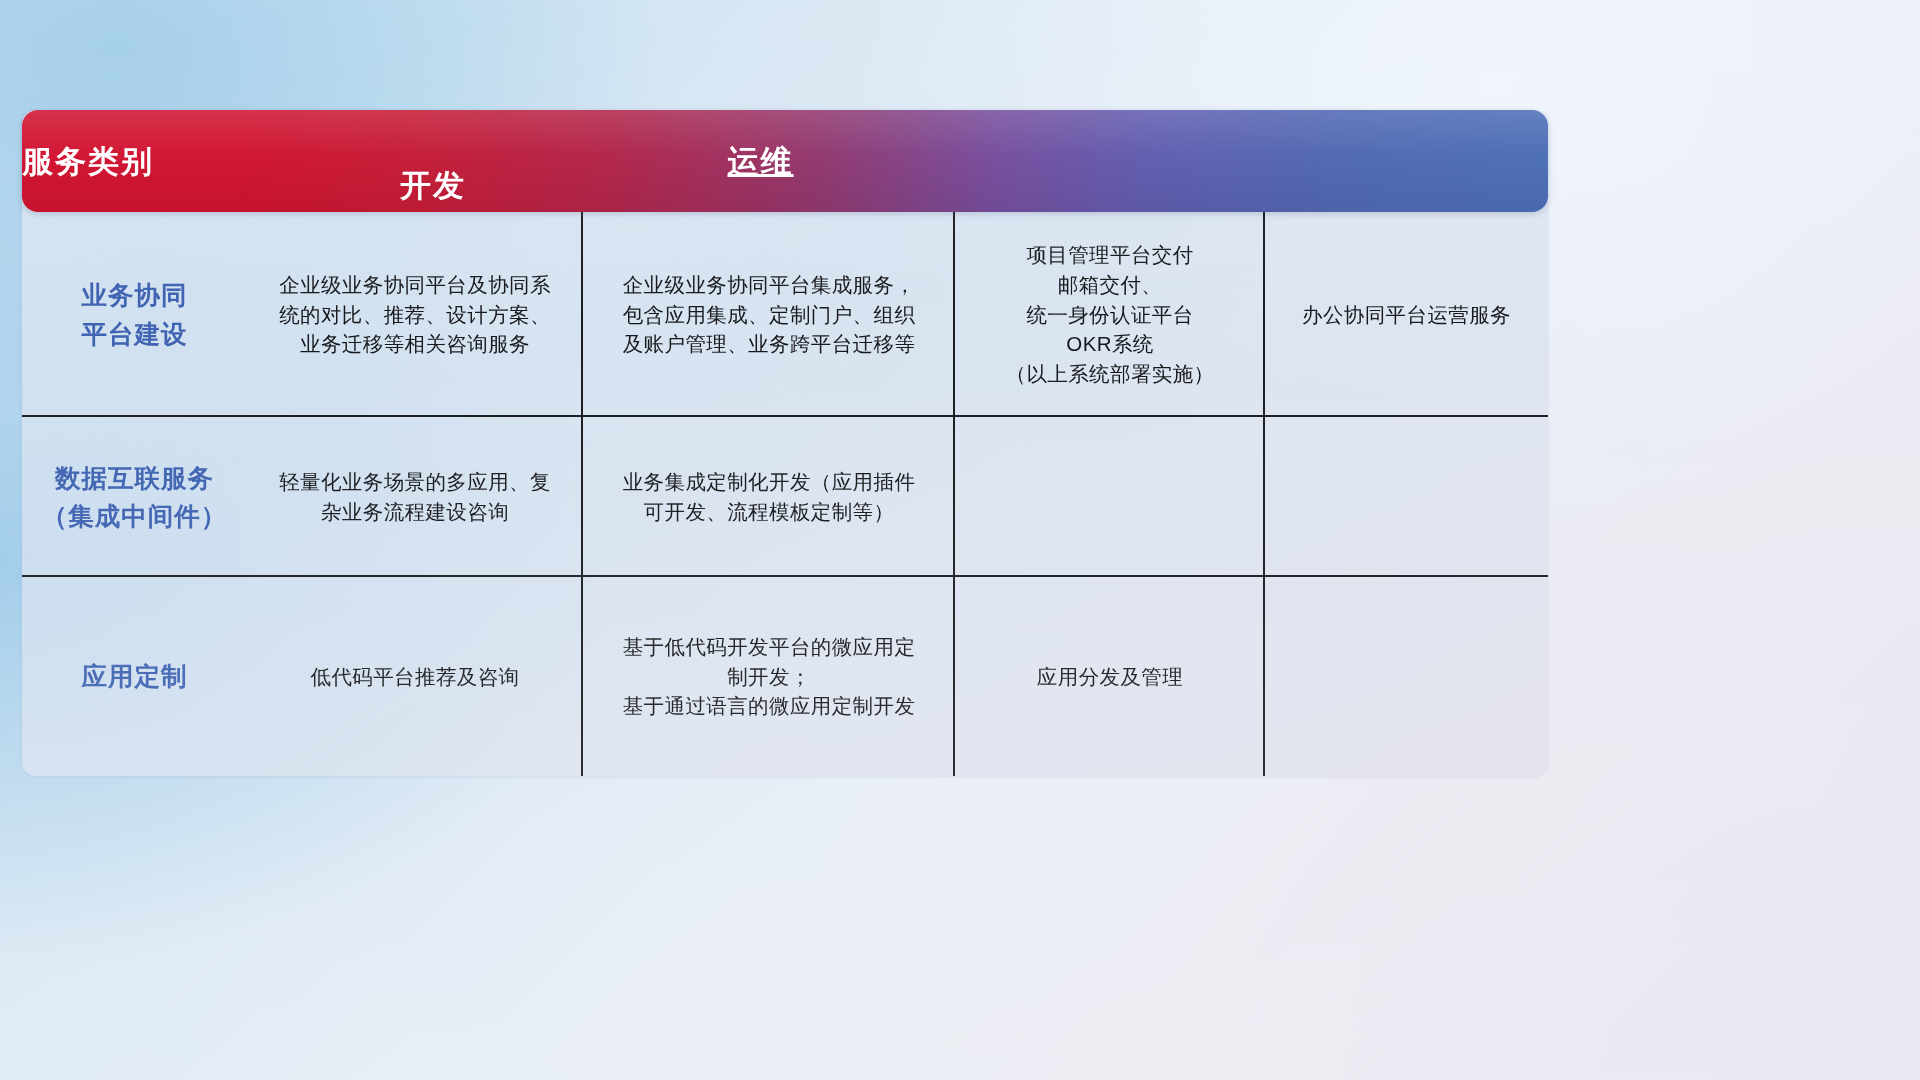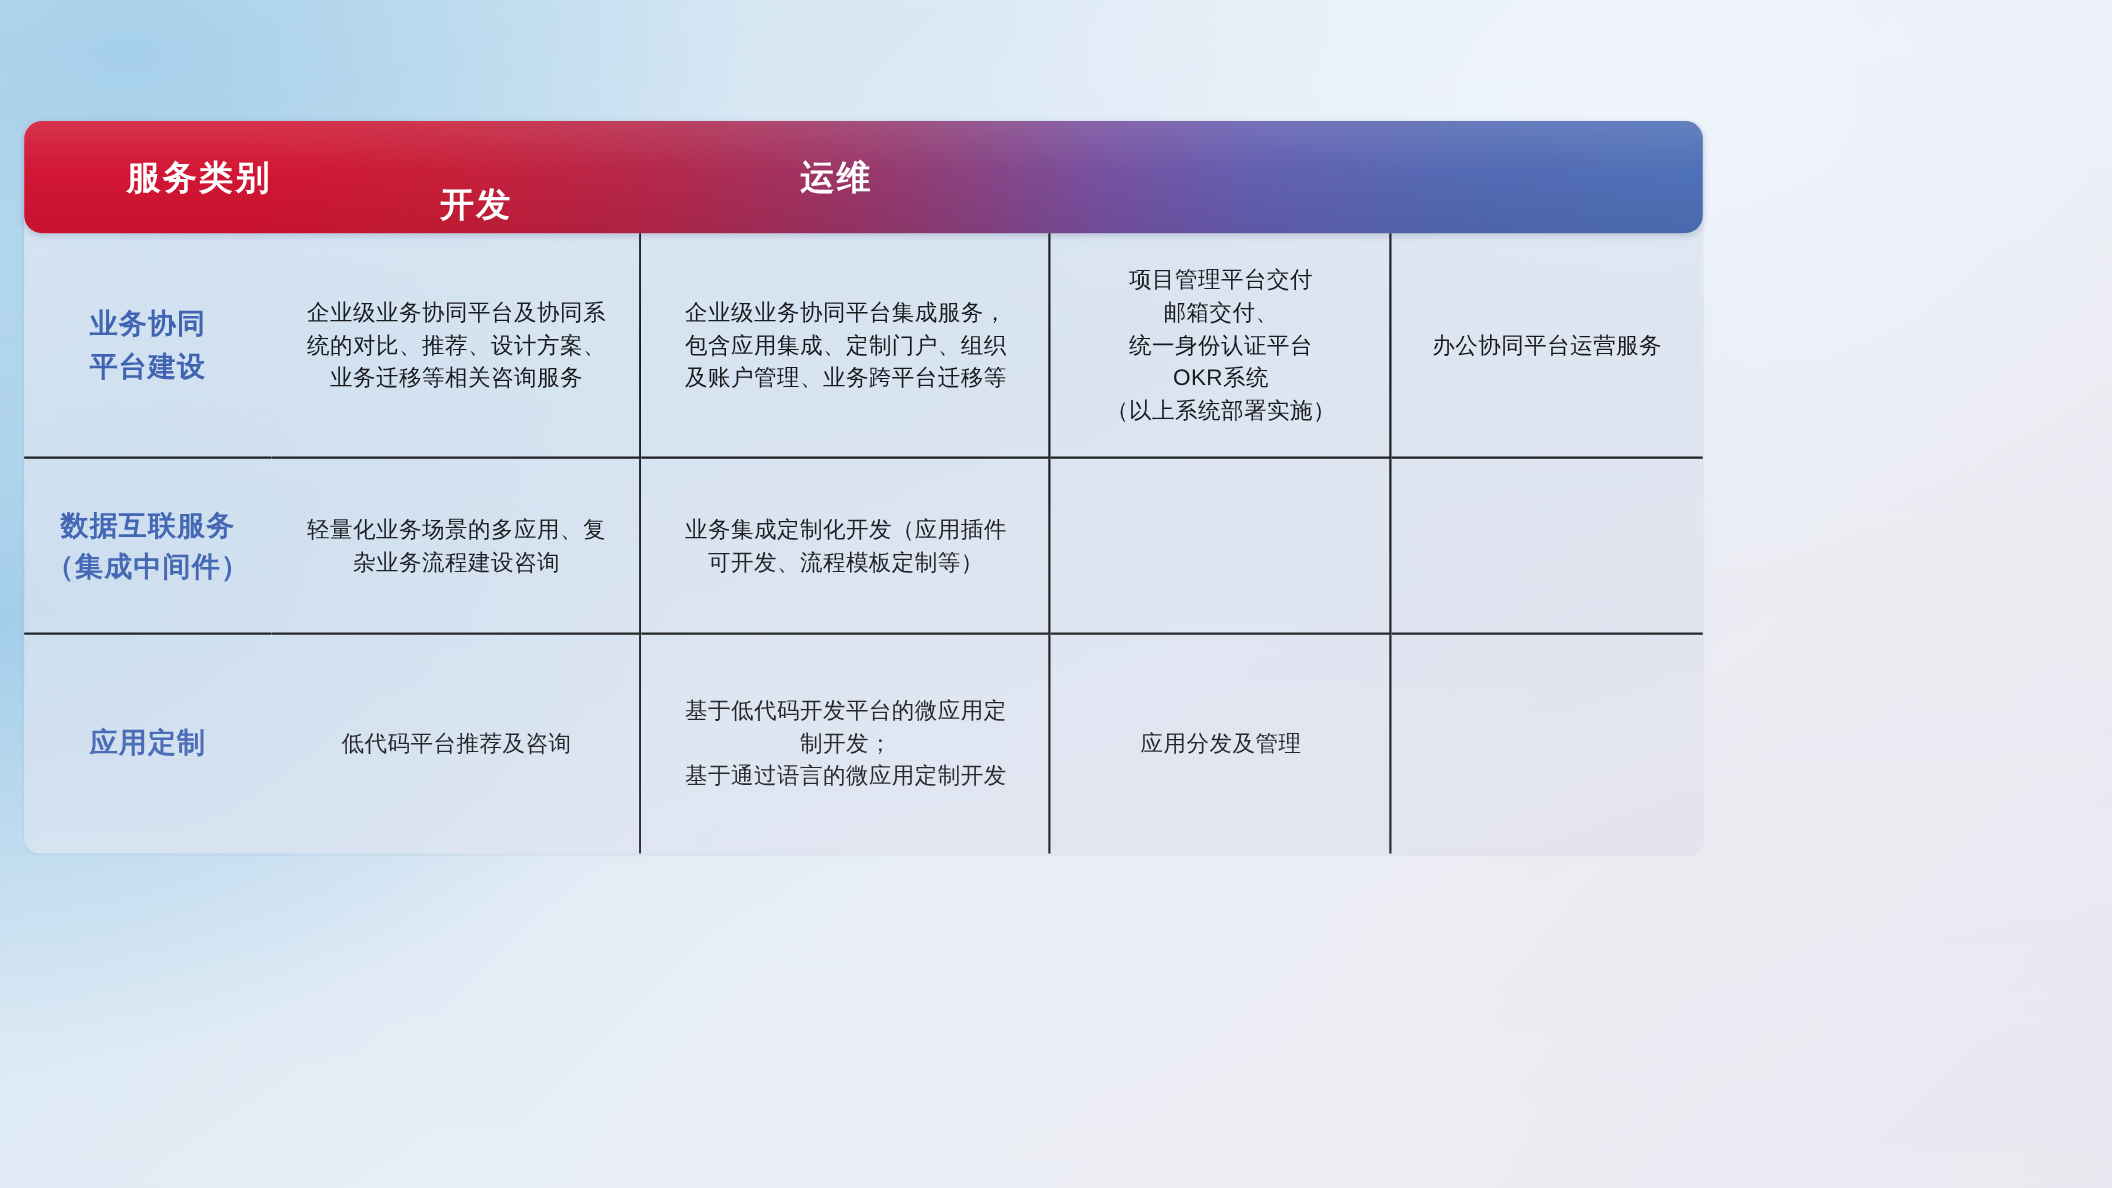--- a/index.html
+++ b/index.html
@@ -45,25 +45,25 @@
   #header-row:before{
     content:"";position:absolute;inset:0;
     background:linear-gradient(180deg,rgba(255,255,255,.10),rgba(255,255,255,0) 45%,rgba(0,0,0,.05));
     pointer-events:none;
   }
   .hcell{
     position:relative;z-index:2;
     color:#ffffff;font-weight:bold;font-size:31px;letter-spacing:2px;
     text-align:center;line-height:1;
   }
-  .hc0{width:225px;text-align:right;}
+  .hc0{width:225px;text-align:left;}
   .hc1{width:336px;}
   .hc2{width:372px;margin-top:48px;}
   .hc3{width:310px;}
-  .hc4{width:283px;}
+  .hc4{width:283px;text-decoration:underline;}
 
   
   #body-grid{
     position:absolute;left:0;top:102px;width:1526px;height:564px;
     display:grid;
     grid-template-columns:225px 336px 372px 310px 283px;
     grid-template-rows:205px 160px 199px;
   }
   .cell{
     position:relative;

